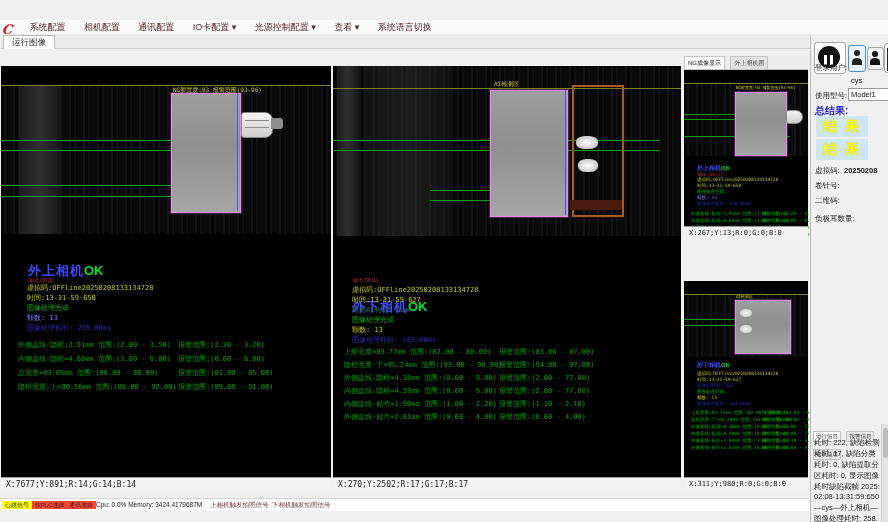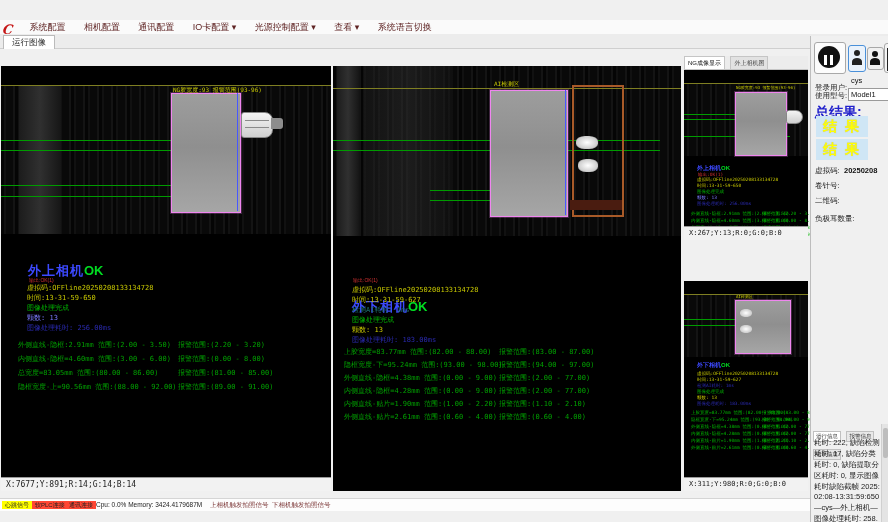--- a/index.html
+++ b/index.html
@@ -53,21 +53,21 @@
   #mini-bottom{left:684px;top:281px;width:124px;height:210px;}
   .mini-title{position:absolute;font-size:6px;font-weight:bold;color:#3c49ff;white-space:nowrap;}
   .mini-title .ok{color:#00dd22;}
   .mini-line{position:absolute;font-size:4.5px;white-space:nowrap;font-family:"DejaVu Sans Mono",monospace;}
   .c-y{color:#c8c800;} .c-g{color:#00b400;} .c-b{color:#7b7bff;} .c-db{color:#2a2ab0;} .c-r{color:#d03030;}
   
   #panel{left:810px;top:36px;width:78px;height:486px;background:#f0f0f0;border-left:1px solid #bdbdbd;}
   .p-label{position:absolute;font-size:7.5px;color:#222;white-space:nowrap;}
   .p-value{position:absolute;font-size:7.5px;color:#111;white-space:nowrap;}
   .p-input{position:absolute;background:#fff;border:1px solid #9a9a9a;font-size:7.5px;color:#111;line-height:11px;padding-left:2px;}
-  .total-label{position:absolute;font-size:14px;font-weight:bold;color:#2222cc;}
+  .total-label{position:absolute;font-size:10px;font-weight:bold;color:#2222cc;}
   .result-box{position:absolute;left:5px;width:52px;height:21px;background:#cfe6f5;color:#ffff00;font-weight:bold;
               font-size:14px;line-height:21px;text-align:center;letter-spacing:2px;text-shadow:0 0 1px #aaa;}
   .icon-btn{position:absolute;background:#fcfcfc;border:1px solid #a8a8a8;border-radius:3px;}
   #btn-pause .circle{position:absolute;left:3px;top:3px;width:22px;height:22px;background:#111;border-radius:50%;}
   #btn-pause .bar{position:absolute;top:9px;width:3px;height:10px;background:#fff;}
   .person-head{position:absolute;border-radius:50%;background:#222;}
   .person-body{position:absolute;border-radius:50% 50% 0 0;background:#222;}
   #info-tabs{position:absolute;left:2px;top:388px;width:70px;height:11px;}
   .info-tab{display:inline-block;padding:1px 2px;font-size:5.5px;color:#333;border:1px solid #c0c0c0;background:#e8e8e8;margin-right:1px;}
   .info-tab.active{background:#fff;}
@@ -175,20 +175,21 @@
     <div class="mtxt" style="left:166px;top:294px;">报警范围:(94.00 - 97.00)</div>
     <div class="mtxt" style="left:11px;top:307px;">外侧直线-隐框=4.38mm 范围:(0.00 - 9.00)</div>
     <div class="mtxt" style="left:166px;top:307px;">报警范围:(2.00 - 77.00)</div>
     <div class="mtxt" style="left:11px;top:320px;">内侧直线-隐框=4.28mm 范围:(0.00 - 9.00)</div>
     <div class="mtxt" style="left:166px;top:320px;">报警范围:(2.00 - 77.00)</div>
     <div class="mtxt" style="left:11px;top:333px;">内侧直线-贴片=1.90mm 范围:(1.00 - 2.20)</div>
     <div class="mtxt" style="left:166px;top:333px;">报警范围:(1.10 - 2.10)</div>
     <div class="mtxt" style="left:11px;top:346px;">外侧直线-贴片=2.61mm 范围:(0.60 - 4.00)</div>
     <div class="mtxt" style="left:166px;top:346px;">报警范围:(0.60 - 4.00)</div>
 
+    <div class="v-status">X:270;Y:2502;R:17;G:17;B:17</div>
   </div>
 
   <div class="abs" id="mini-tabs">
     <span class="mini-tab active">NG成像显示</span>
     <span class="mini-tab">外上相机图</span>
     <span class="mini-tab">外下相机图</span>
   </div>
 
   <div class="abs view" id="mini-top">
     <div class="stripes" style="left:0;top:14px;width:124px;height:72px;"></div>
@@ -267,21 +268,21 @@
     </div>
     <div class="icon-btn" style="left:56px;top:11px;width:15px;height:21px;background:#f0f0f0;">
       <span class="person-head" style="left:4px;top:3px;width:6px;height:6px;background:#111;"></span>
       <span class="person-body" style="left:2px;top:10px;width:10px;height:7px;background:#111;"></span>
     </div>
     <div class="icon-btn" style="left:73px;top:7px;width:12px;height:28px;overflow:hidden;background:#f4f4f4;">
       <span class="abs" style="left:2px;top:4px;width:7px;height:19px;border:2px solid #222;border-right:none;"></span>
 
     </div>
 
-    <span class="p-label" style="left:4px;top:47px;">登录用户:</span>
+    <span class="p-label" style="left:4px;top:27px;">登录用户:</span>
     <span class="p-value" style="left:40px;top:40px;">cys</span>
     <span class="p-label" style="left:4px;top:55px;">使用型号:</span>
     <div class="p-input" style="left:37px;top:52px;width:38px;height:11px;">Model1</div>
 
     <span class="total-label" style="left:4px;top:68px;">总结果:</span>
     <div class="result-box" style="top:80px;">结 果</div>
     <div class="result-box" style="top:103px;">结 果</div>
 
     <span class="p-label" style="left:4px;top:130px;">虚拟码:</span>
     <span class="p-value" style="left:33px;top:130px;font-weight:bold;">20250208</span>

